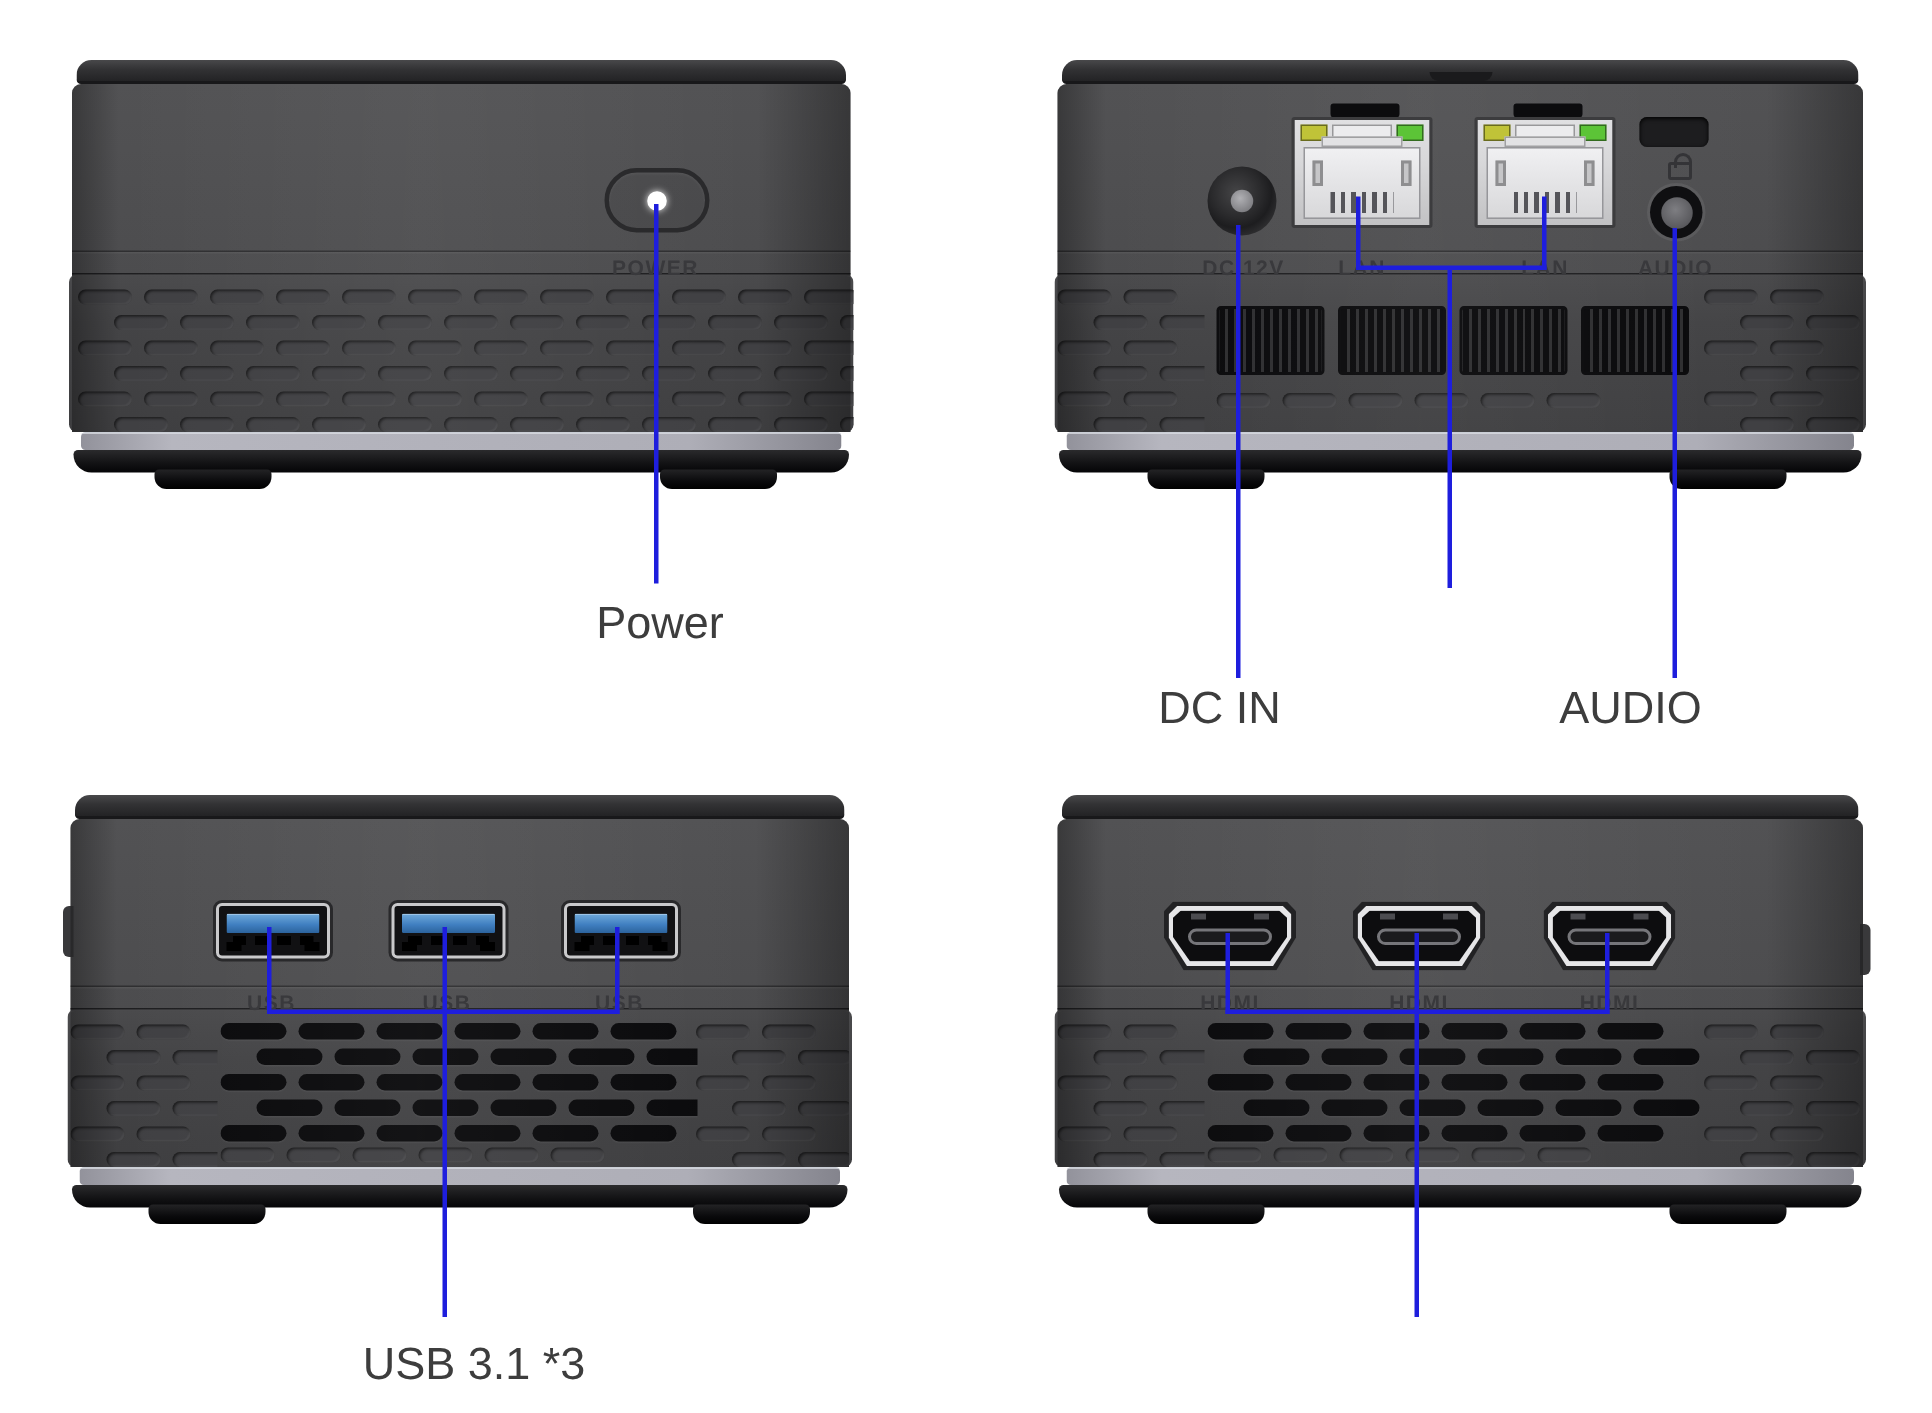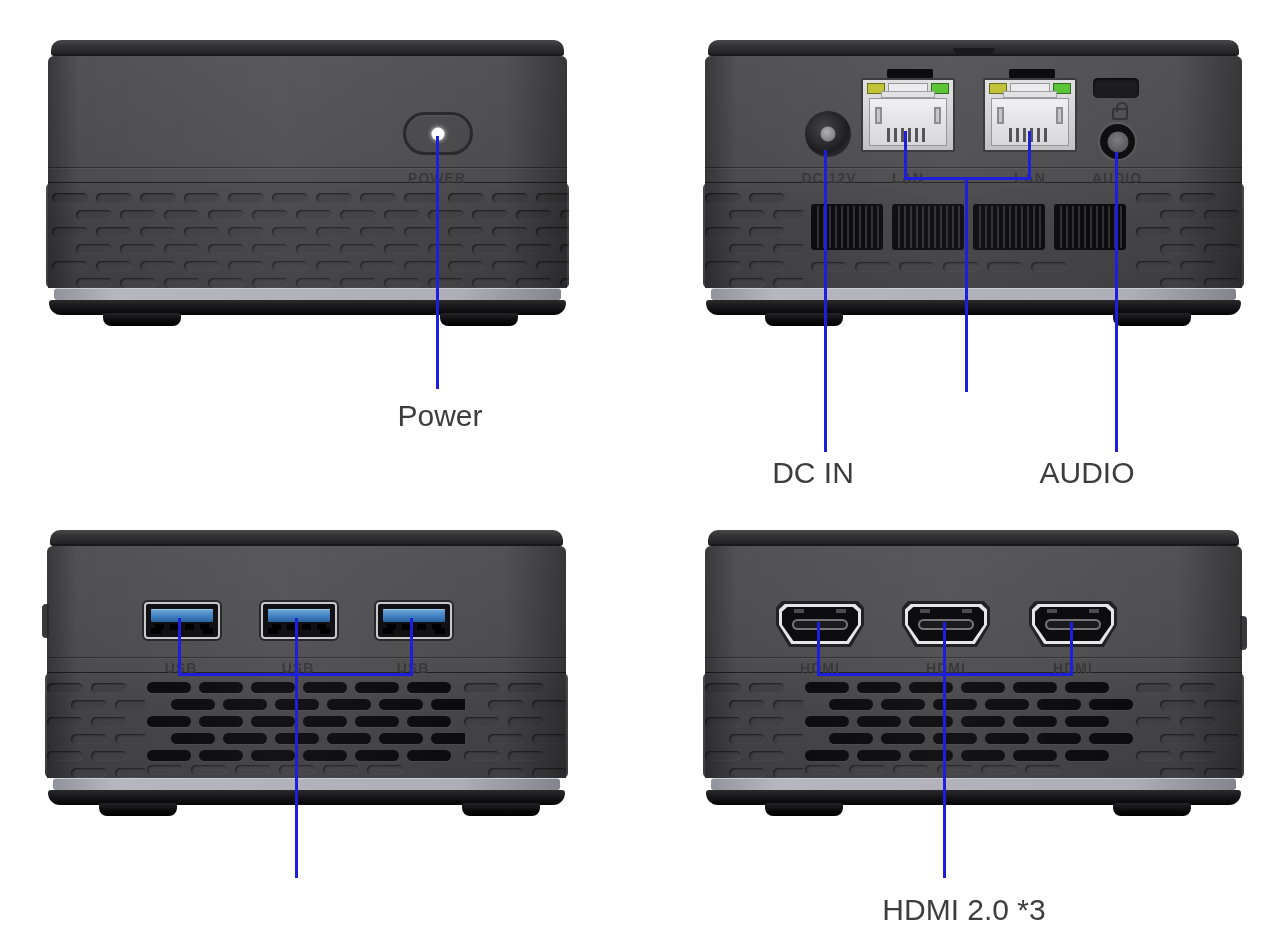--- a/index.html
+++ b/index.html
@@ -727,15 +727,15 @@
 
   <div class="vl" style="left:817px; top:622px; height:54px;"></div>
   <div class="vl" style="left:943px; top:622px; height:54px;"></div>
   <div class="vl" style="left:1070px; top:622px; height:54px;"></div>
   <div class="hl" style="left:817px; top:673px; width:256px;"></div>
   <div class="vl" style="left:943px; top:676px; height:202px;"></div>
 
   <div class="ann" style="left:440px; top:399px;">Power</div>
   <div class="ann" style="left:813px; top:456px;">DC IN</div>
   <div class="ann" style="left:1087px; top:456px;">AUDIO</div>
-  <div class="ann" style="left:964px; top:893px;">HDMI 2.0 *3</div>
+  <div class="ann" style="left:316px; top:893px;">USB 3.1 *3</div>
 
 </div>
 
 </body></html>

